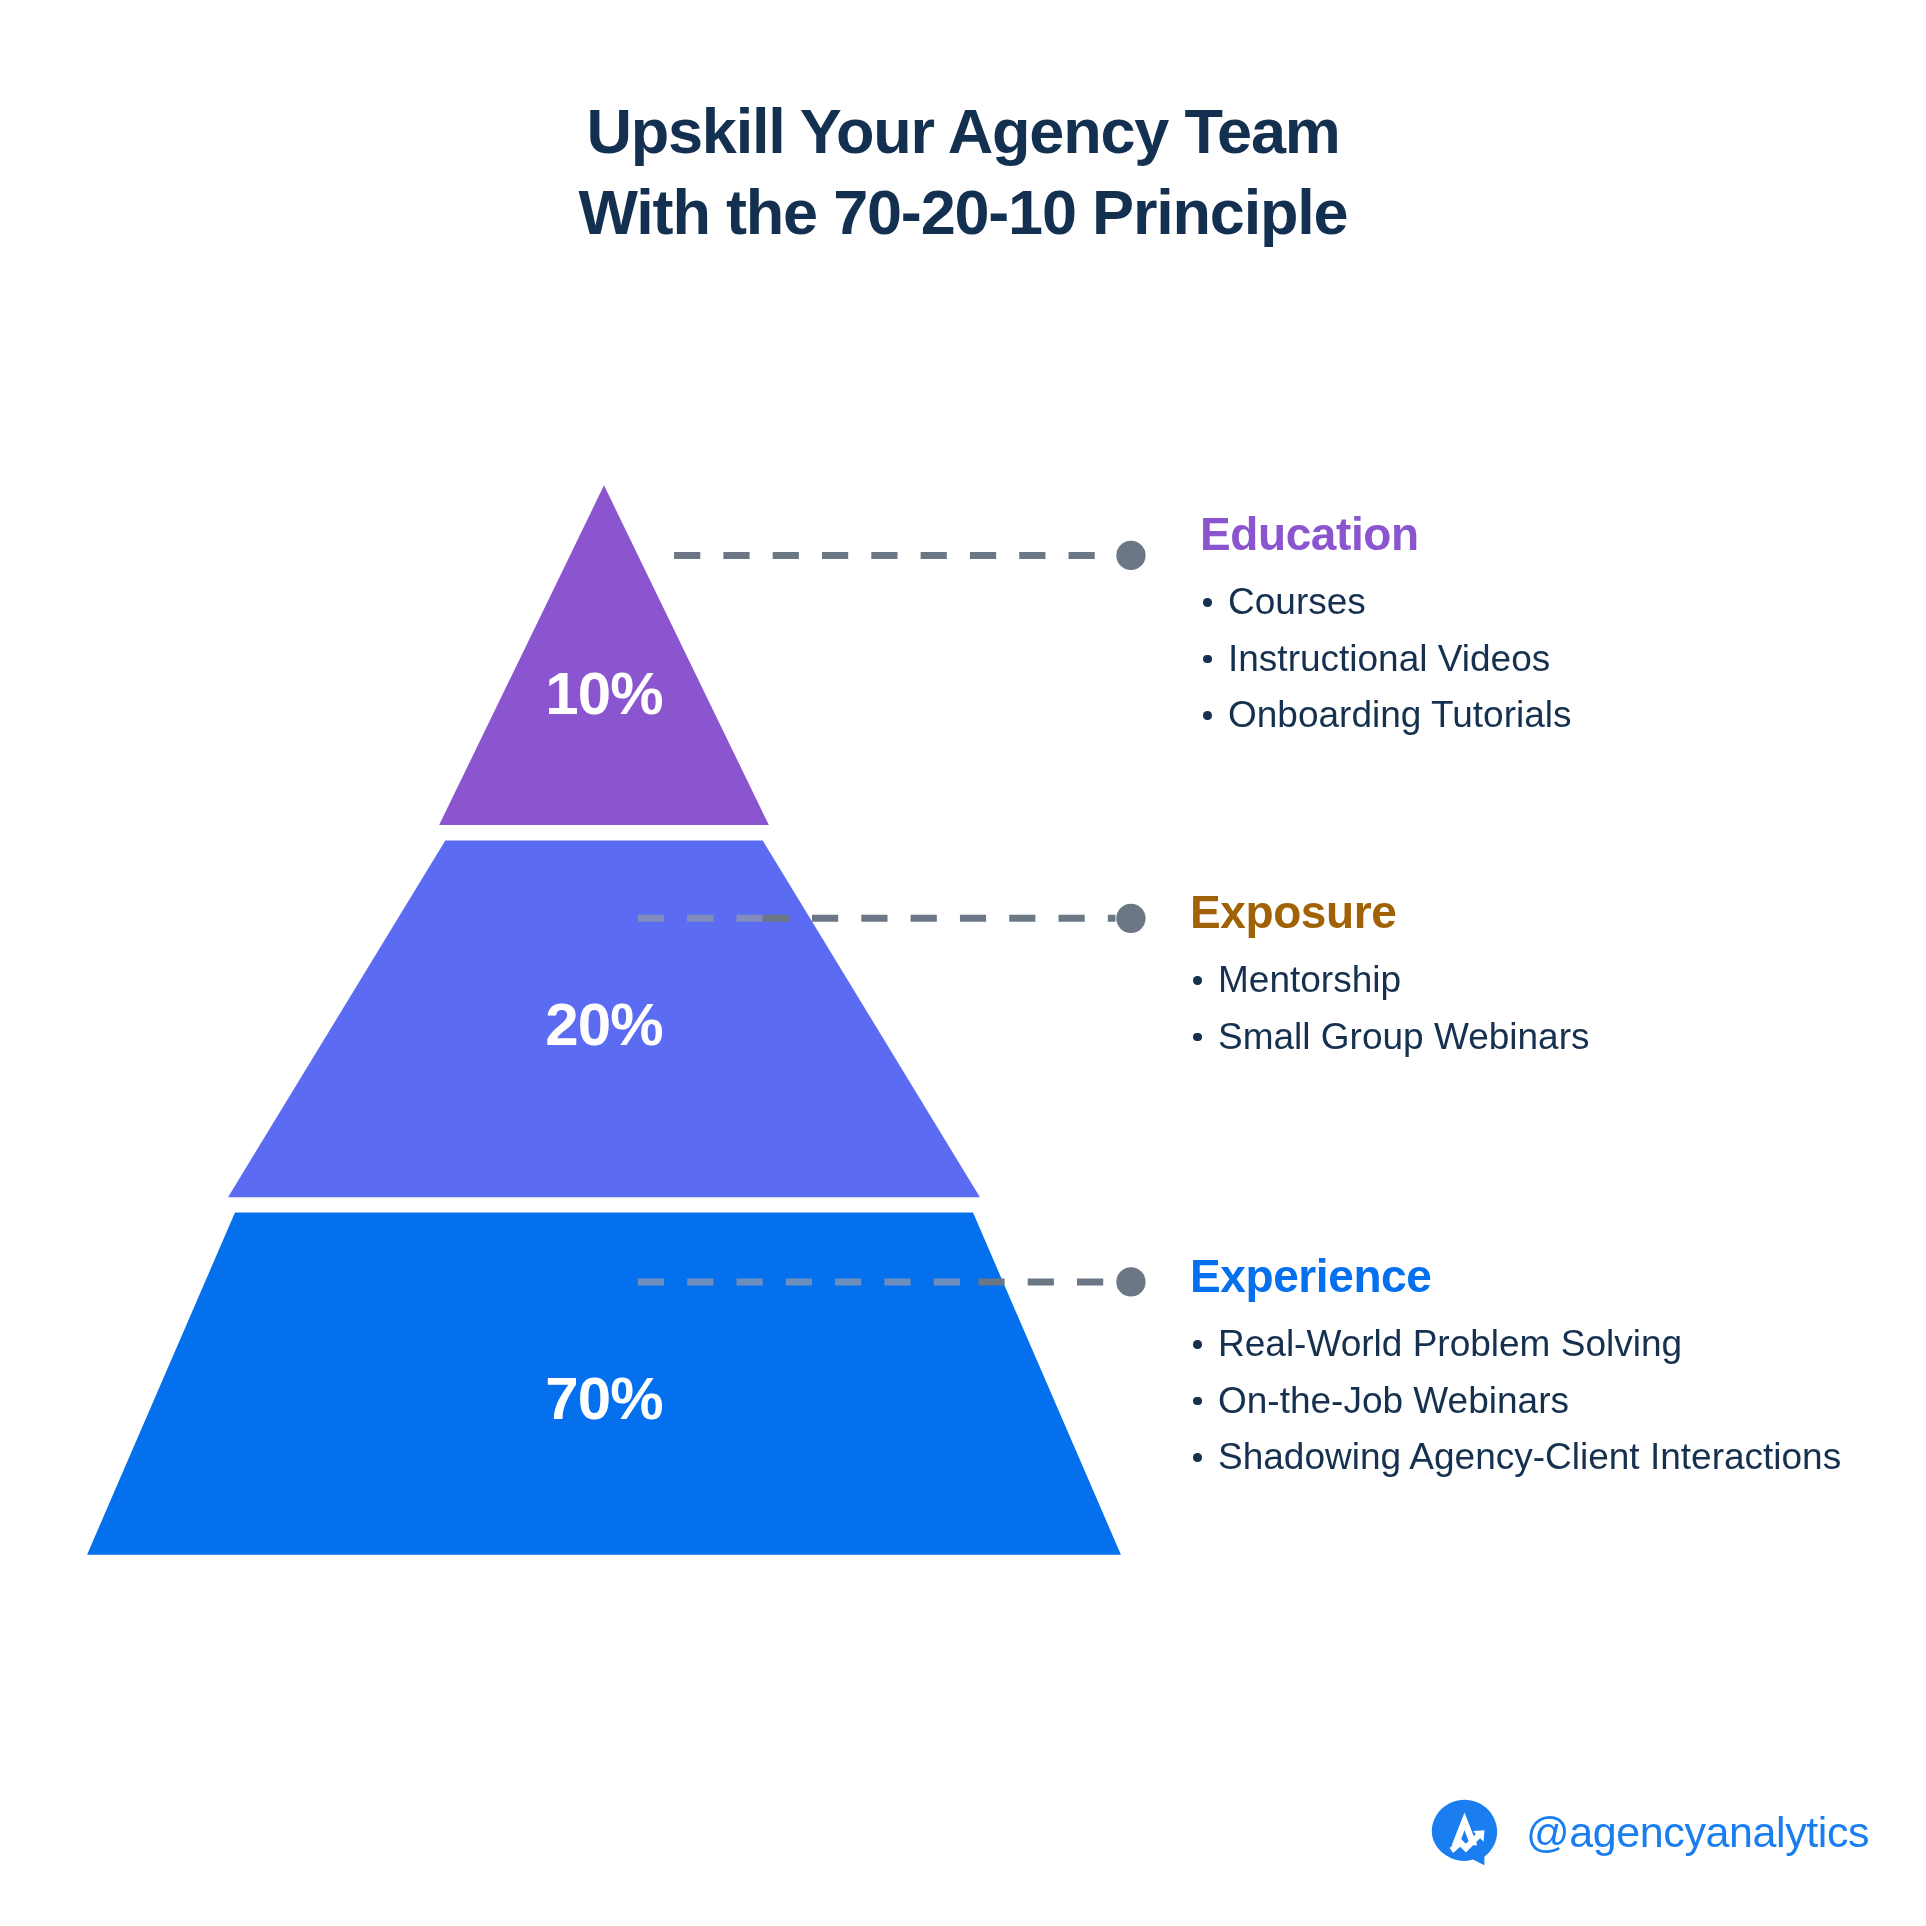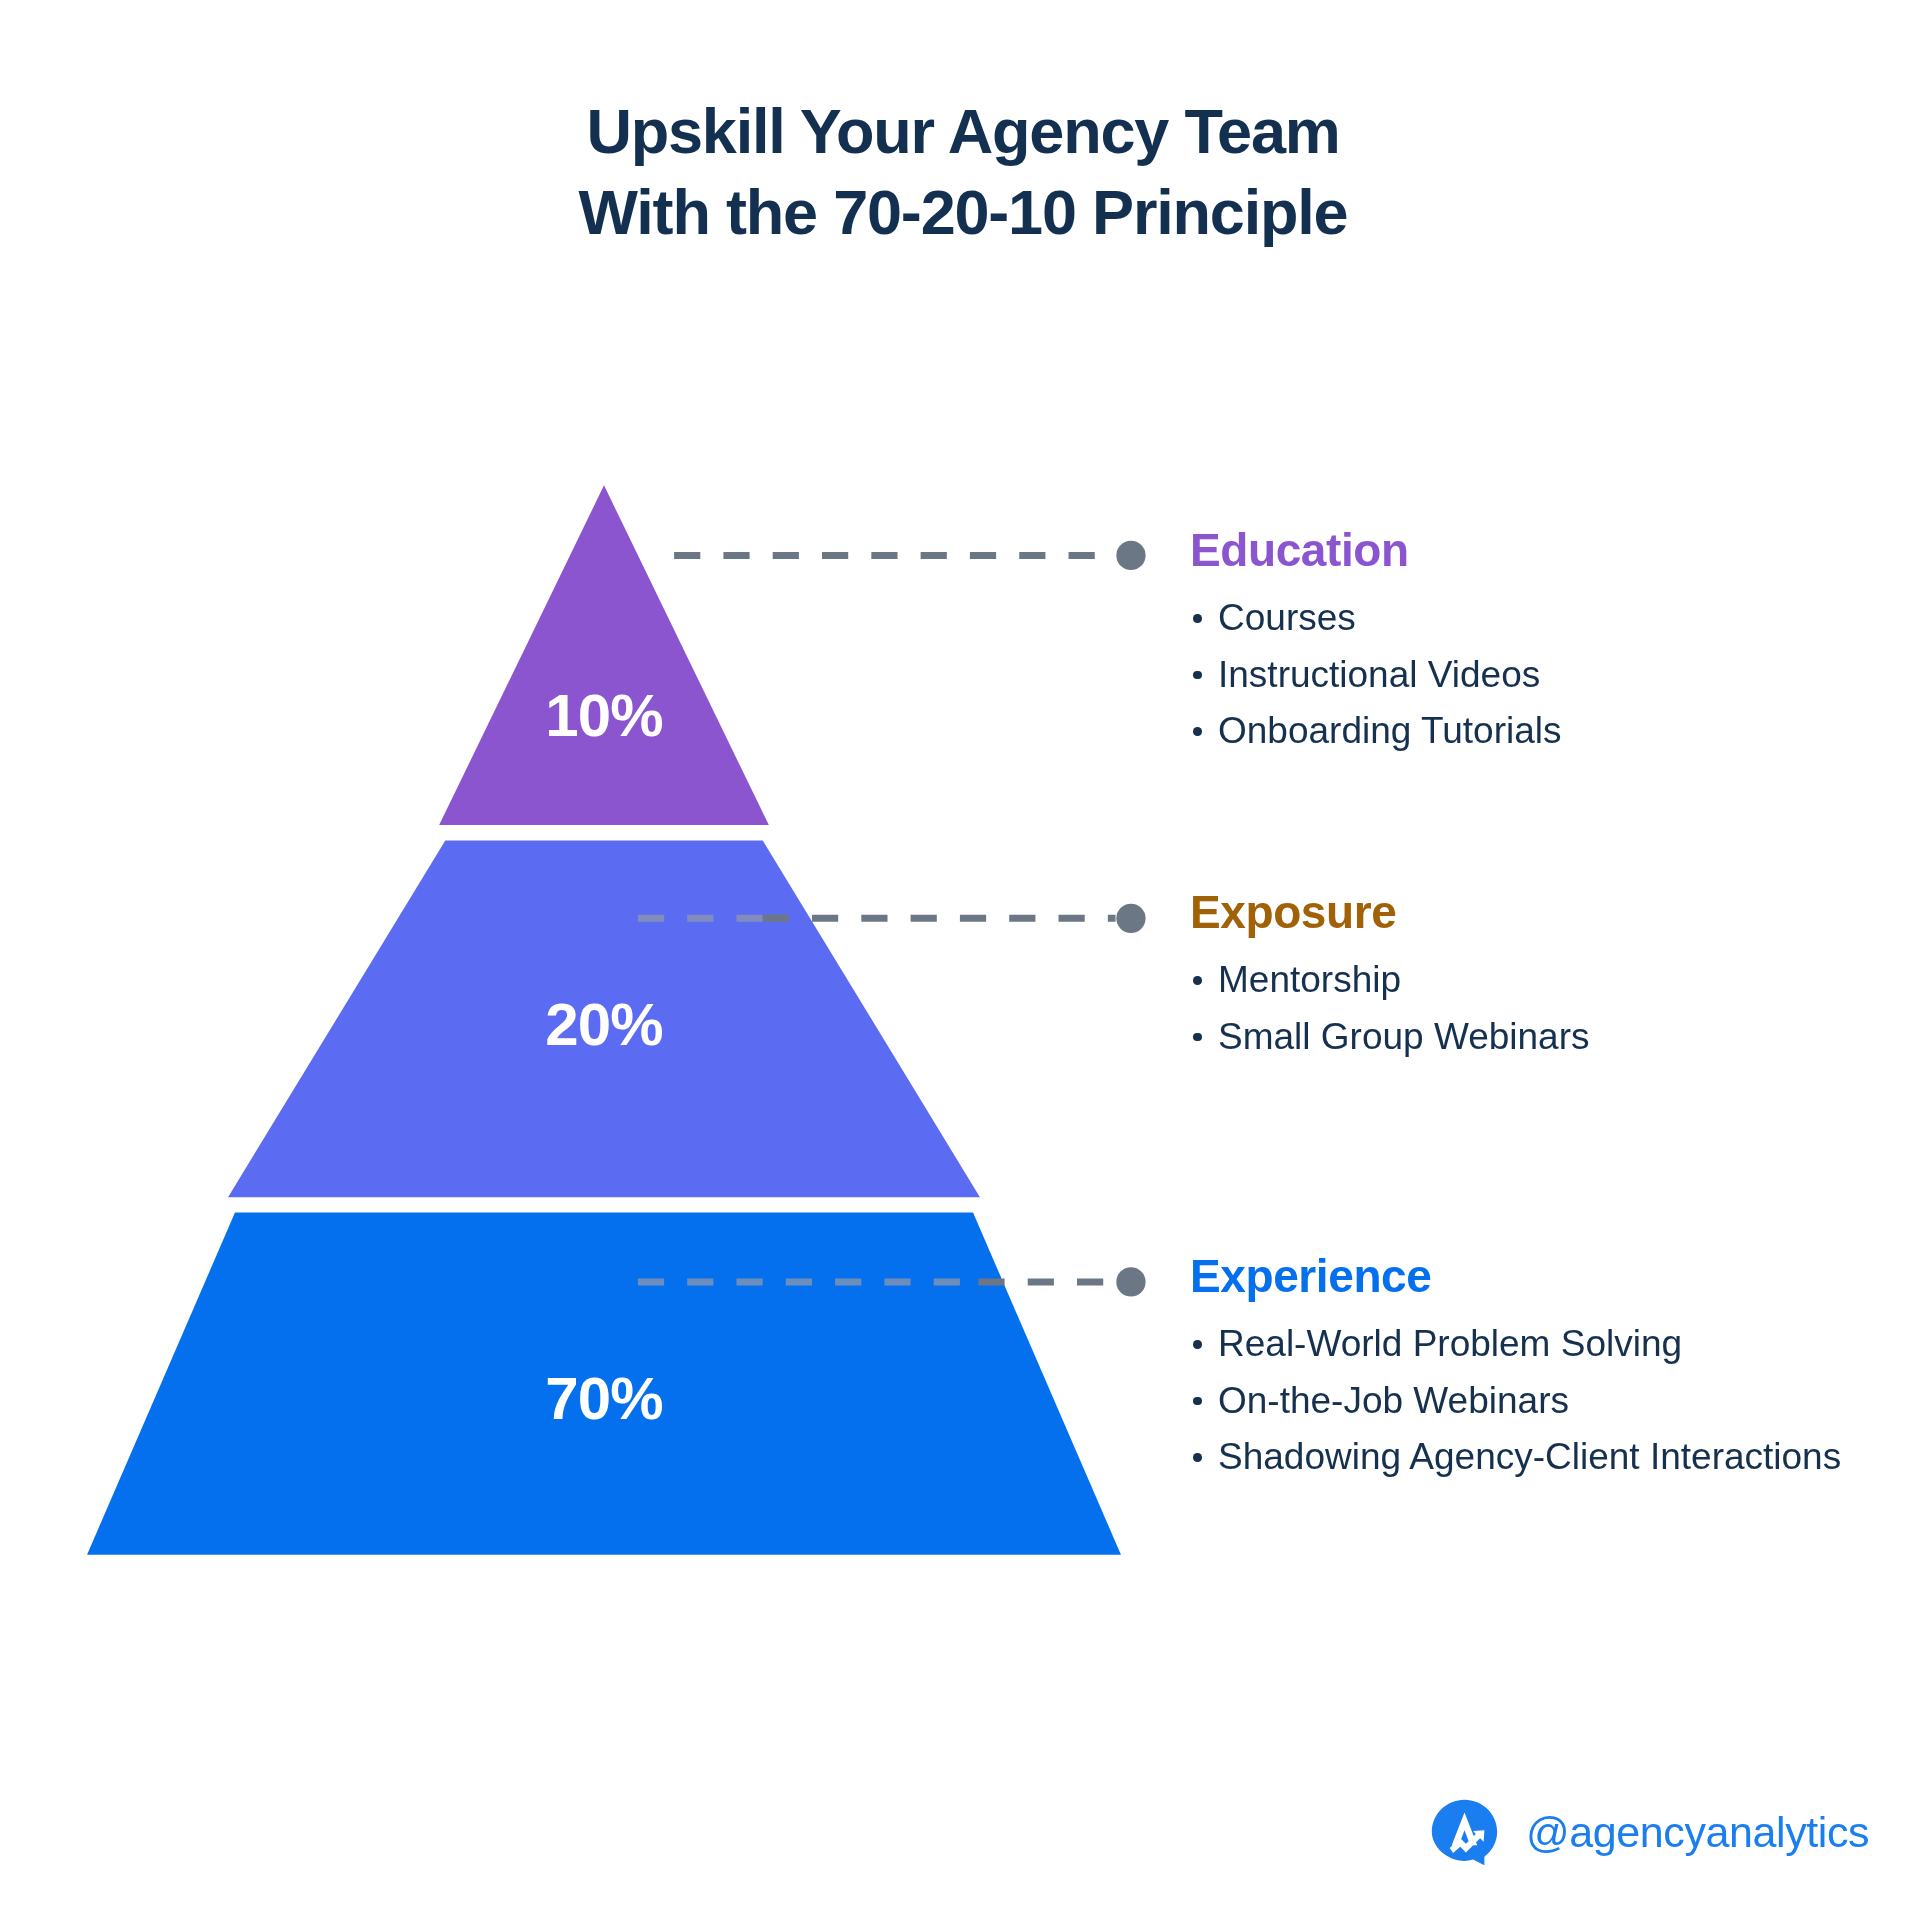--- a/index.html
+++ b/index.html
@@ -52,31 +52,31 @@
   
   .tier-percent {
     position: absolute;
     color: #ffffff;
     font-weight: 700;
     font-size: 60px;
     letter-spacing: -0.8px;
     text-align: center;
     white-space: nowrap;
   }
-  #percent-top   { left: 450px; top: 681px;  width: 308px; }
+  #percent-top   { left: 450px; top: 659px;  width: 308px; }
   #percent-mid   { left: 450px; top: 990px; width: 308px; }
   #percent-bot   { left: 450px; top: 1364px; width: 308px; }
 
   
   .info-group {
     position: absolute;
     left: 1190px;
     width: 693px;
   }
-  #group-education  { top: 526px; }
+  #group-education  { top: 510px; margin-left: 10px; }
   #group-exposure   { top: 888px; }
   #group-experience { top: 1252px; }
 
   .group-heading {
     font-size: 46px;
     font-weight: 700;
     letter-spacing: -0.4px;
     line-height: 1.05;
     margin: 0 0 20px 0;
     white-space: nowrap;

